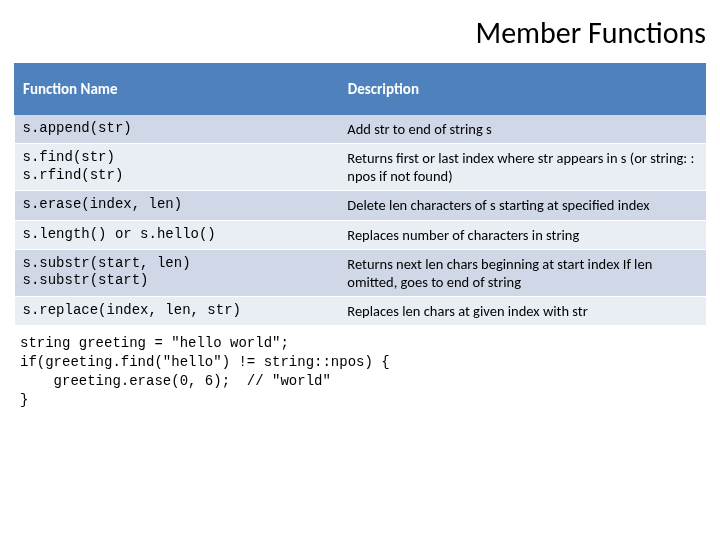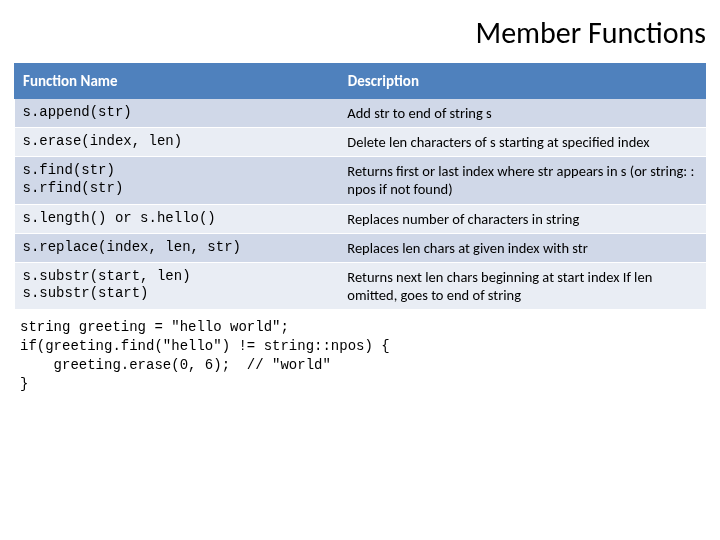--- a/index.html
+++ b/index.html
@@ -23,21 +23,21 @@
     table-layout: fixed;
   }
   col.c1 { width: 47%; }
   col.c2 { width: 53%; }
   th {
     background: #4f81bd;
     color: #fff;
     text-align: left;
     font-weight: 700;
     font-size: 15px;
-    padding: 8px 8px;
+    padding: 16px 8px;
     border: 1px solid #4f81bd;
   }
   td {
     padding: 5px 8px;
     font-size: 14.5px;
     vertical-align: top;
     line-height: 1.25;
     border-bottom: 1px solid #fff;
   }
   td.fn {
@@ -72,41 +72,41 @@
       <th>Function Name</th>
       <th>Description</th>
     </tr>
   </thead>
   <tbody>
     <tr>
       <td class="fn">s.append(str)</td>
       <td class="desc">Add str to end of string s</td>
     </tr>
     <tr>
-      <td class="fn">s.erase(index, len)</td>
-      <td class="desc">Delete len characters of s starting at specified index</td>
-    </tr>
-    <tr>
       <td class="fn">s.find(str)
 s.rfind(str)</td>
       <td class="desc">Returns first or last index where str appears in s (or string: : npos if not found)</td>
+    </tr>
+    <tr>
+      <td class="fn">s.erase(index, len)</td>
+      <td class="desc">Delete len characters of s starting at specified index</td>
     </tr>
     <tr>
       <td class="fn">s.length() or s.hello()</td>
       <td class="desc">Replaces number of characters in string</td>
     </tr>
     <tr>
-      <td class="fn">s.replace(index, len, str)</td>
-      <td class="desc">Replaces len chars at given index with str</td>
-    </tr>
-    <tr>
       <td class="fn">s.substr(start, len)
 s.substr(start)</td>
       <td class="desc">Returns next len chars beginning at start index
 If len omitted, goes to end of string</td>
+    </tr>
+    <tr>
+      <td class="fn">s.replace(index, len, str)</td>
+      <td class="desc">Replaces len chars at given index with str</td>
     </tr>
   </tbody>
 </table>
 
 <div class="code">string greeting = "hello world";
 if(greeting.find("hello") != string::npos) {
     greeting.erase(0, 6);  // "world"
 }</div>
 
 </body></html>

